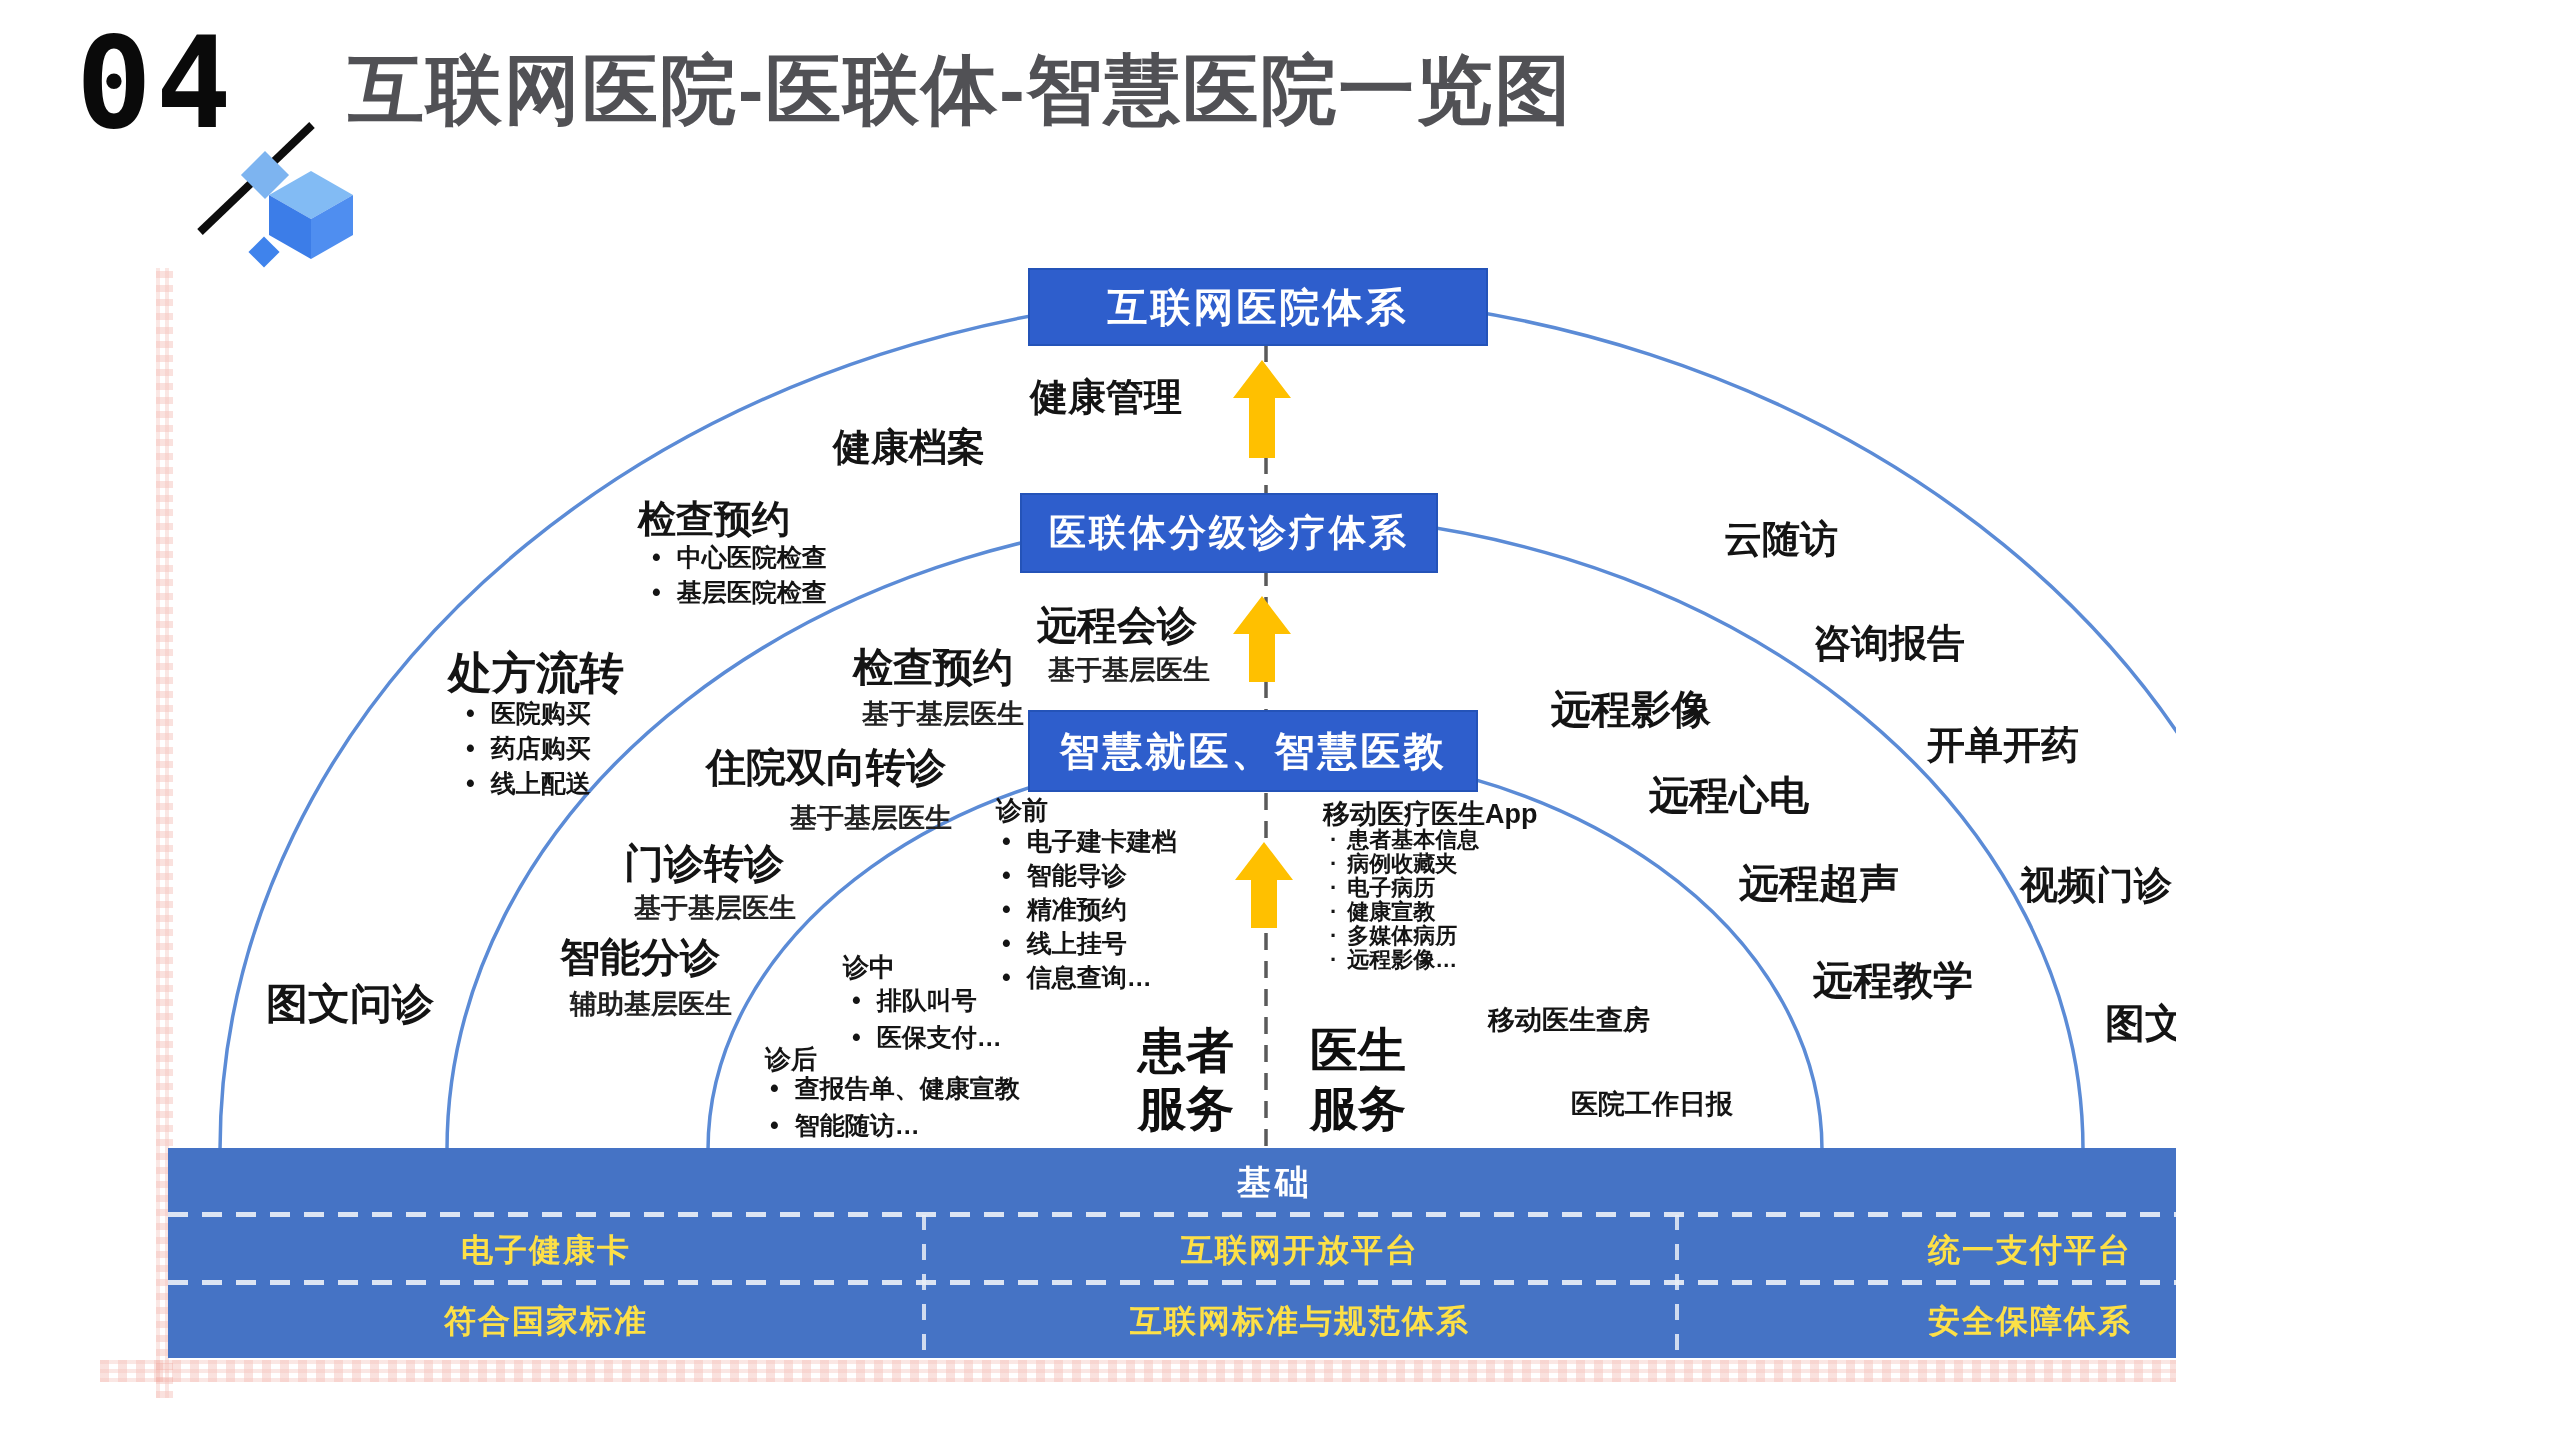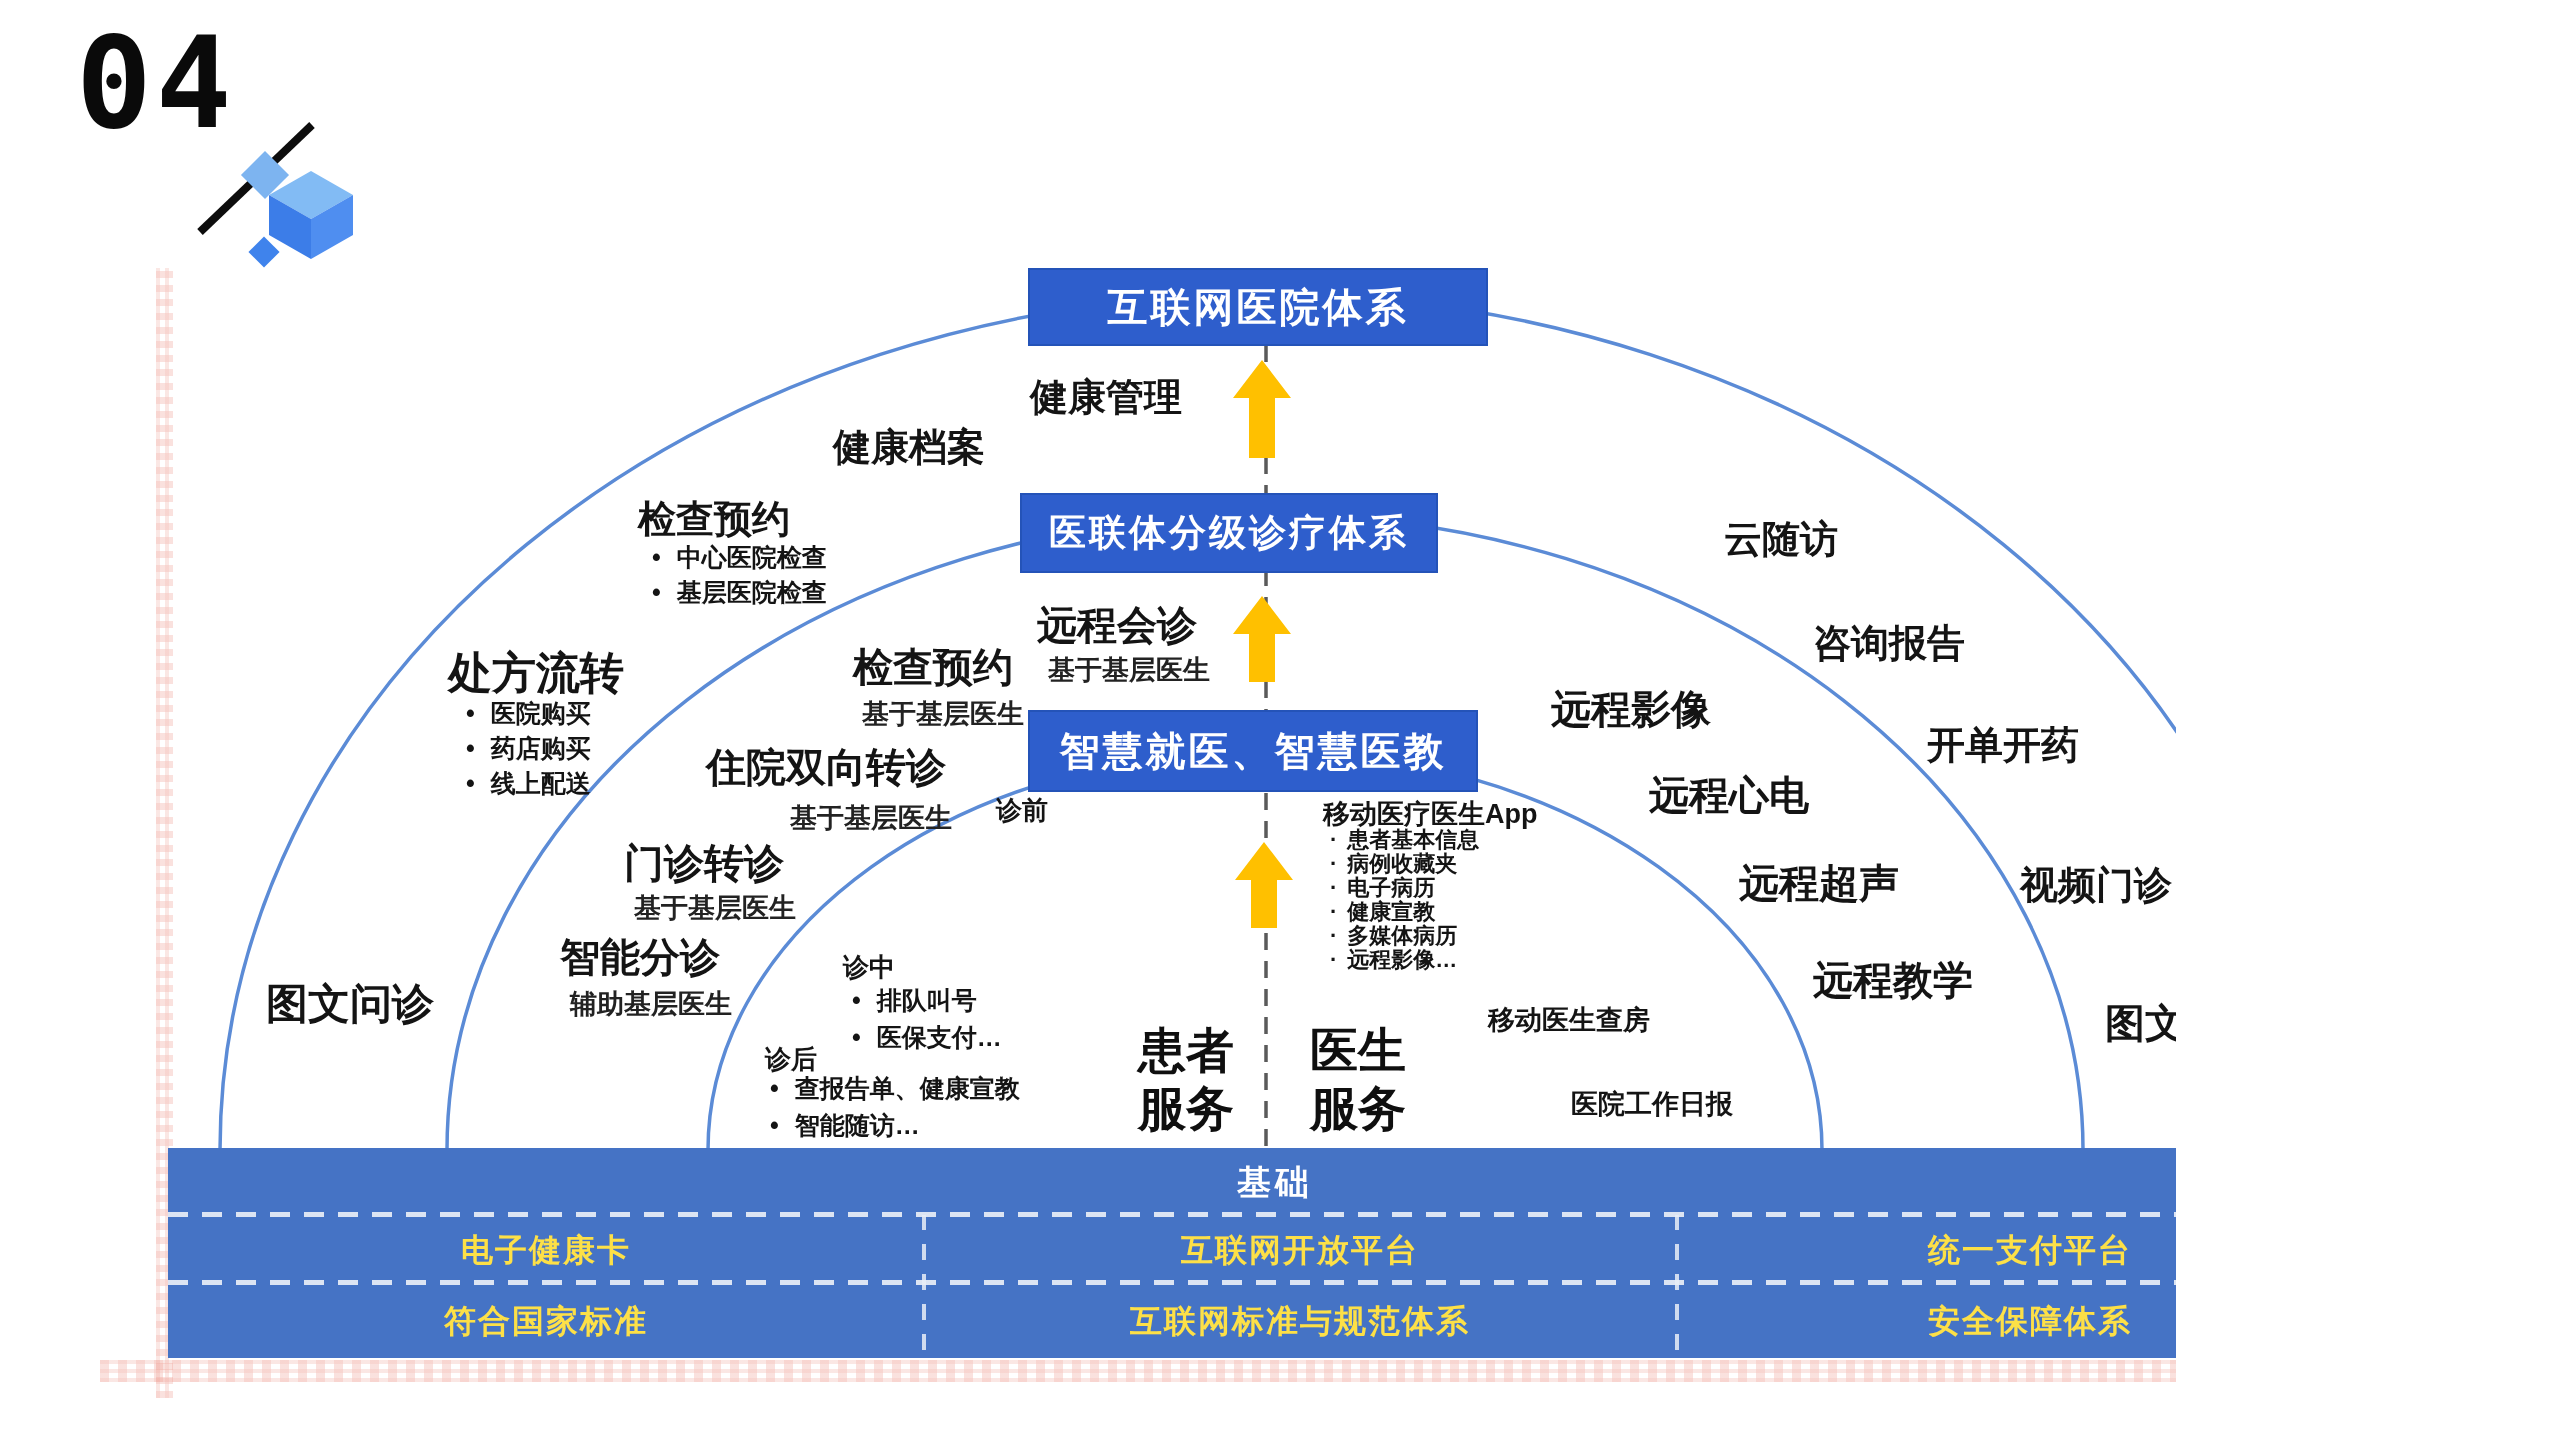--- a/index.html
+++ b/index.html
@@ -46,20 +46,21 @@
 </head>
 <body>
 
 <div class="slide">
 
   <div class="pinkgrid pg-v" style="left:156px;top:268px;width:17px;height:1130px;"></div>
   <div class="pinkgrid pg-h" style="left:100px;top:1360px;width:2330px;height:22px;"></div>
   <div class="pinkgrid pg-v" style="left:2384px;top:1150px;width:48px;height:228px;"></div>
 
   <div class="slide-num">04</div>
+  <div class="page-title">互联网医院-医联体-智慧医院一览图</div>
 
   <svg width="460" height="300" viewBox="0 0 460 300">
     <line x1="200" y1="232" x2="312" y2="125" stroke="#0d0d0d" stroke-width="8"></line>
     <rect x="248" y="158" width="34" height="34" transform="rotate(45 265 175)" fill="#7db4f0"></rect>
     <polygon points="311,171 353,195 311,219 269,195" fill="#82bbf4"></polygon>
     <polygon points="269,195 311,219 311,259 269,235" fill="#3c7de8"></polygon>
     <polygon points="311,219 353,195 353,235 311,259" fill="#4f8ef0"></polygon>
     <rect x="253" y="241" width="22" height="22" transform="rotate(45 264 252)" fill="#3f83ec"></rect>
   </svg>
 
@@ -122,20 +123,37 @@
 
   <div class="lbl" style="left:560px;top:930px;font-size:40px;">智能分诊</div>
   <div class="sub" style="left:570px;top:986px;">辅助基层医生</div>
 
   <div class="lbl" style="left:1551px;top:682px;font-size:40px;">远程影像</div>
   <div class="lbl" style="left:1649px;top:768px;font-size:40px;">远程心电</div>
   <div class="lbl" style="left:1739px;top:856px;font-size:40px;text-align:center;">远程超声</div>
   <div class="lbl" style="left:1813px;top:953px;font-size:40px;">远程教学</div>
 
   <div class="seclabel" style="left:996px;top:793px;">诊前</div>
+  <ul class="blist" style="left:1002px;top:824px;line-height:34px;">
+    <li>
+        <span>电子建卡建档</span>
+      </li>
+    <li>
+        <span>智能导诊</span>
+      </li>
+    <li>
+        <span>精准预约</span>
+      </li>
+    <li>
+        <span>线上挂号</span>
+      </li>
+    <li>
+        <span>信息查询…</span>
+      </li>
+  </ul>
 
   <div class="seclabel" style="left:843px;top:950px;">诊中</div>
   <ul class="blist" style="left:852px;top:982px;line-height:37px;">
     <li>
         <span>排队叫号</span>
       </li>
     <li>
         <span>医保支付…</span>
       </li>
   </ul>

